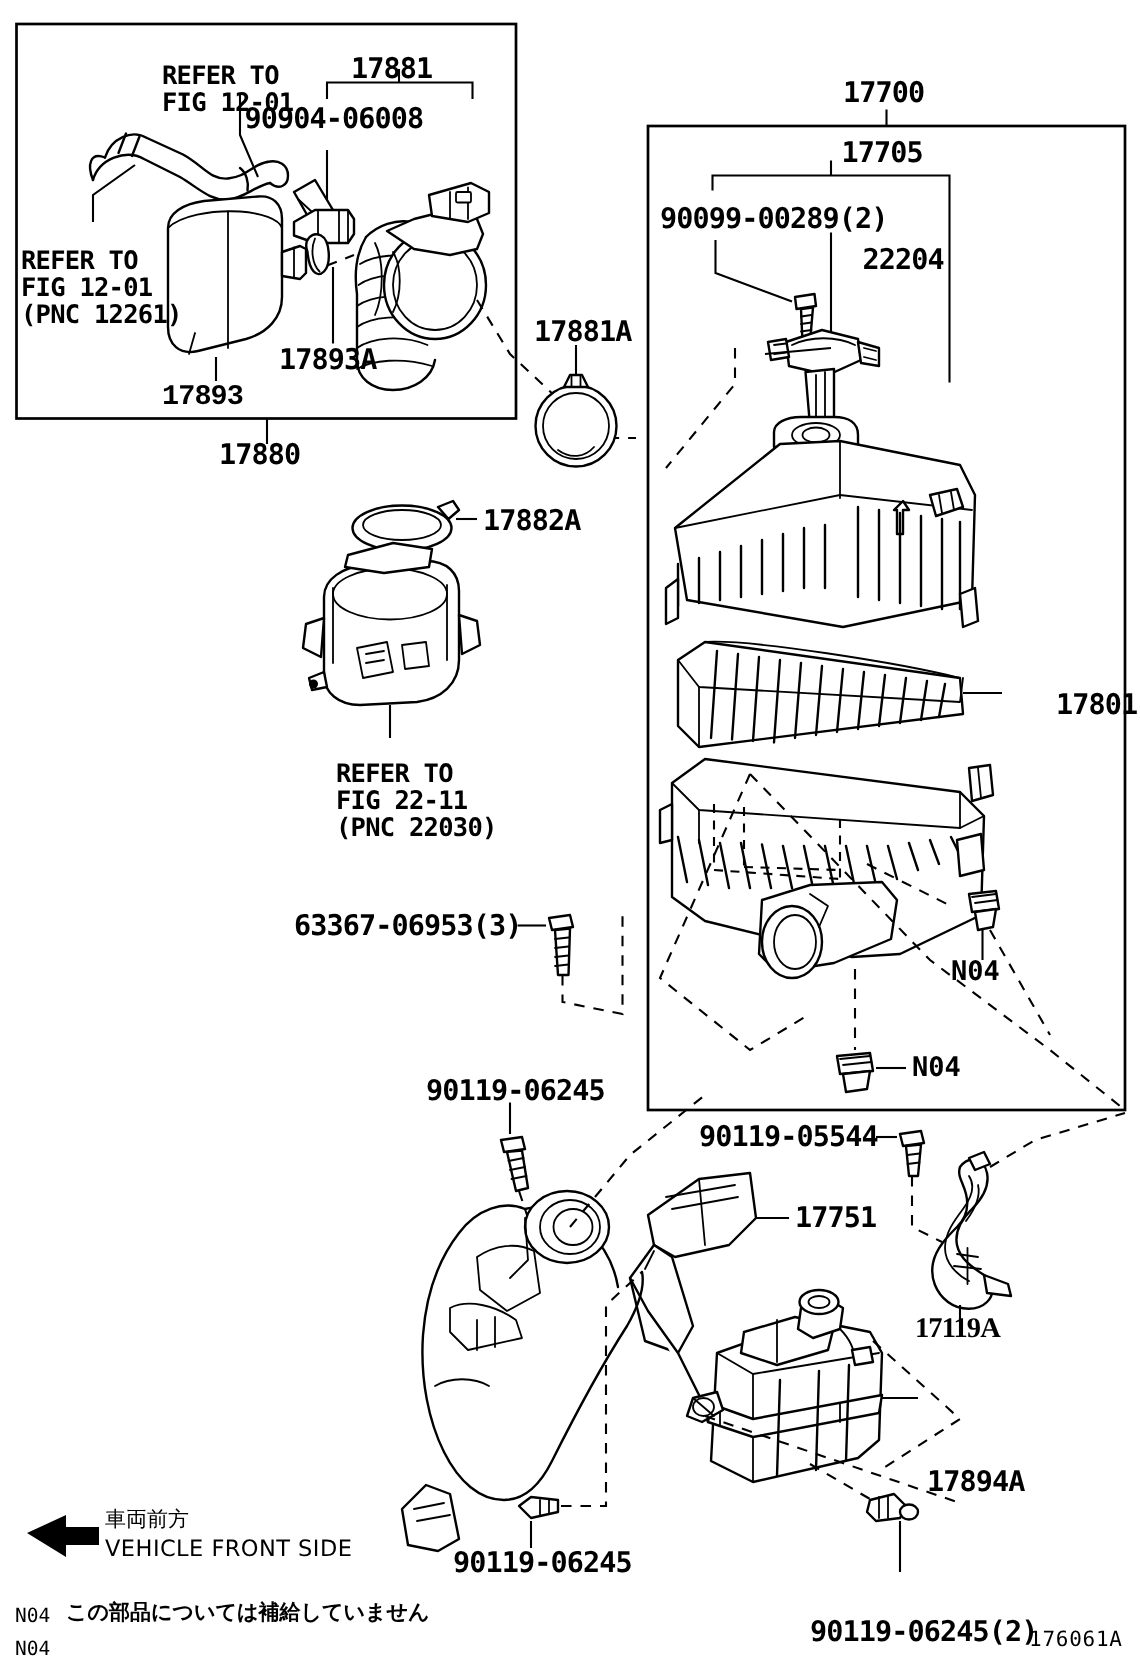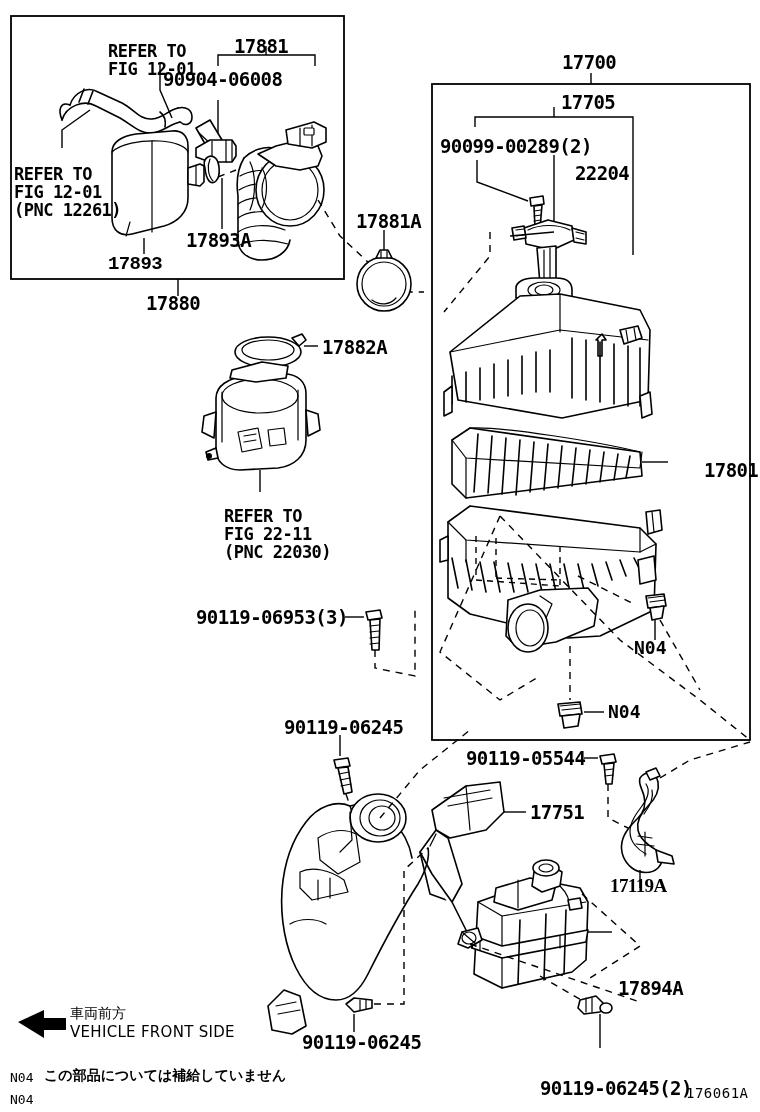--- a/index.html
+++ b/index.html
@@ -392,21 +392,21 @@
 <div class="lbl pn" style="left:562px;top:52px;">17700</div>
 
 <div class="lbl pn" style="left:545px;top:92px;margin-left:16px;">17705</div>
 
 <div class="lbl pn" style="left:440px;top:136px;">90099-00289(2)</div>
 
 <div class="lbl pn" style="left:575px;top:163px;">22204</div>
 
 <div class="lbl pn" style="left:704px;top:448px;margin-top:12px;">17801</div>
 
-<div class="lbl pn" style="left:196px;top:607px;">90119-06953(3)</div>
+<div class="lbl pn" style="left:196px;top:607px;">63367-06953(3)</div>
 
 <div class="lbl n04" style="left:634px;top:638px;">N04</div>
 
 <div class="lbl n04" style="left:608px;top:702px;">N04</div>
 
 <div class="lbl pn" style="left:284px;top:717px;">90119-06245</div>
 
 <div class="lbl pn" style="left:466px;top:748px;">90119-05544</div>
 
 <div class="lbl pn" style="left:530px;top:802px;">17751</div>

